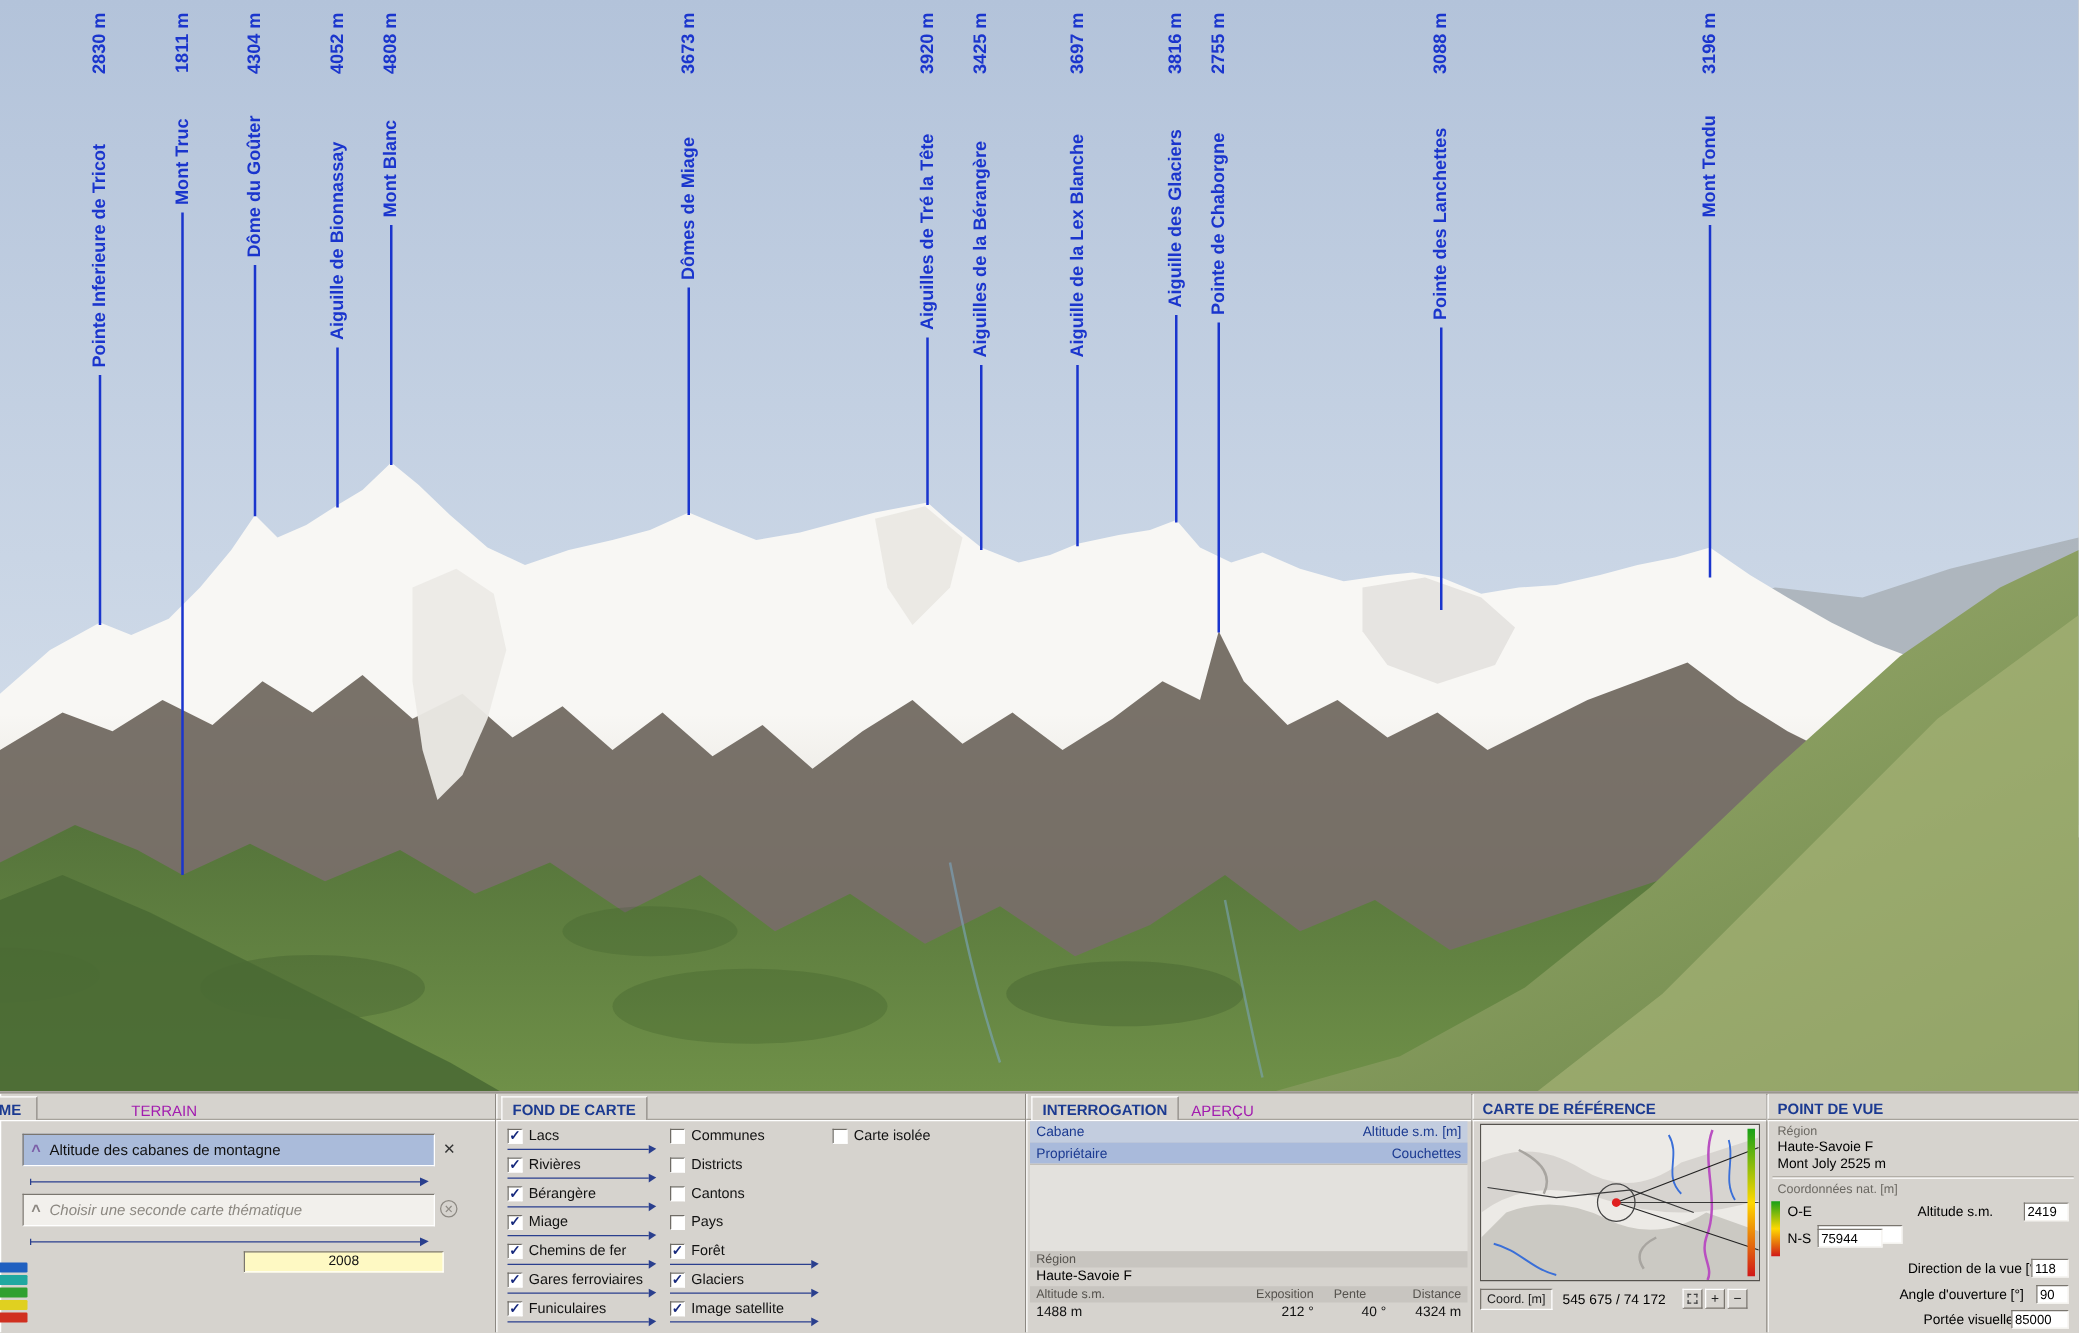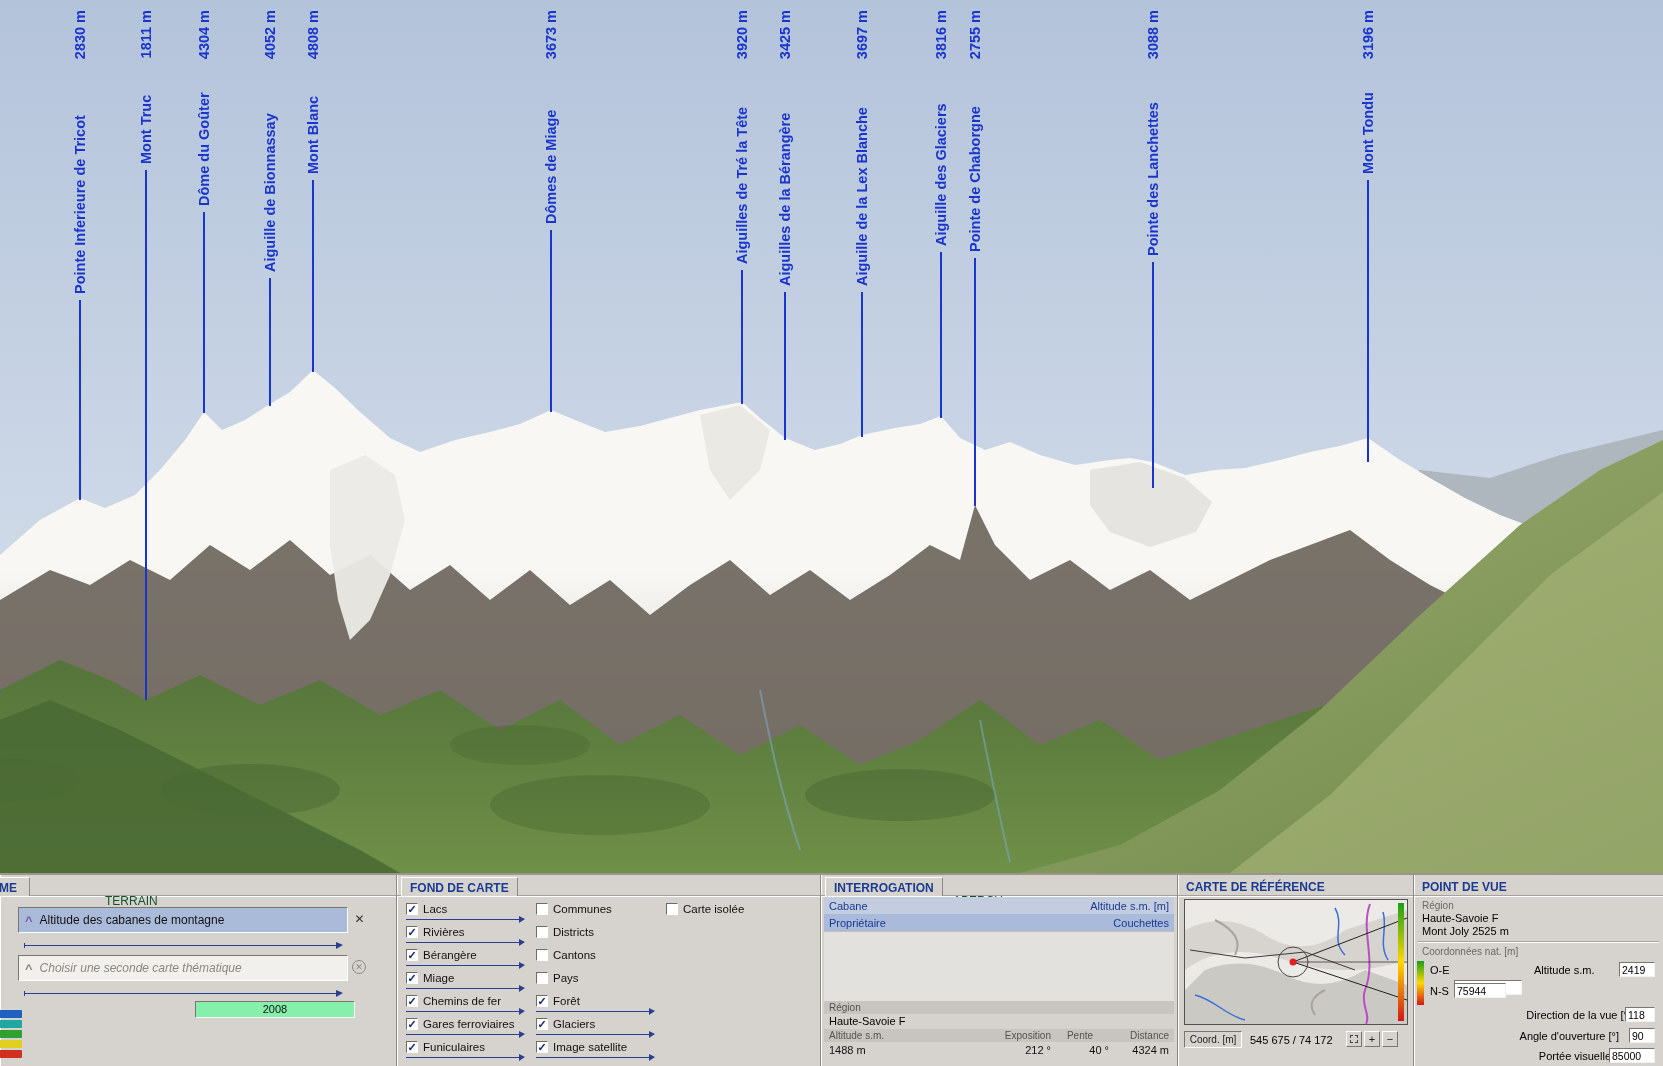--- a/index.html
+++ b/index.html
@@ -19,36 +19,36 @@
   .peak-text span{display:inline-block}
   .peak-line{position:absolute;width:2px;background:#1a35cd}
 
   
   #panel{position:absolute;top:873px;left:0;width:1663px;height:193px;background:#d6d3ce;border-top:2px solid #9a968f}
   .section{position:absolute;top:0;height:193px;background:#d6d3ce;border-right:1px solid #8d8983;box-shadow:inset 1px 0 0 #ffffff}
   .hdr-strip{position:absolute;top:0;left:0;right:0;height:21px;border-bottom:1px solid #a6a29b;box-shadow:0 1px 0 #ffffff}
   .hdr-tab{position:absolute;top:2px;height:19px;padding:3px 8px 0 8px;font-size:12px;font-weight:700;color:#1b3a91;
            background:#d6d3ce;border:1px solid #8d8983;border-bottom:none;border-top-color:#fff;border-left-color:#fff;white-space:nowrap}
   .hdr-label{position:absolute;top:5px;font-size:12px;font-weight:700;color:#1b3a91;white-space:nowrap}
-  .hdr-tab-inactive{position:absolute;top:19px;font-size:12px;color:#14532d;white-space:nowrap;cursor:pointer}
+  .hdr-tab-inactive{position:absolute;top:7px;font-size:12px;color:#a21caf;white-space:nowrap;cursor:pointer}
   .inputbox{position:absolute;height:15px;font-size:10.5px;padding:1px 2px;color:#000;background:#fff;
             border-top:1px solid #7a766f;border-left:1px solid #7a766f;border-bottom:1px solid #f4f2ee;border-right:1px solid #f4f2ee}
 
   
   .combo{position:absolute;height:26px;display:flex;align-items:center;padding:0 6px;font-size:12px;
          border-top:1px solid #7a766f;border-left:1px solid #7a766f;border-bottom:1px solid #fff;border-right:1px solid #fff}
   .combo .chev{font-weight:700;font-size:13px;margin-right:7px}
   .close-x{position:absolute;width:15px;height:15px;text-align:center;line-height:15px;font-size:12px;color:#333;cursor:pointer}
   .clear-circle{position:absolute;width:14px;height:14px;border:1px solid #8d8983;border-radius:50%;color:#8d8983;
                 font-size:9px;text-align:center;line-height:12px;cursor:pointer}
   .h-slider{position:absolute;height:1px;background:#2a3f8e}
   .h-slider::after{content:"";position:absolute;right:-7px;top:-3px;width:0;height:0;
                    border-left:7px solid #2a3f8e;border-top:3px solid transparent;border-bottom:4px solid transparent}
   .h-slider::before{content:"";position:absolute;left:0;top:-2px;width:1px;height:5px;background:#2a3f8e}
-  .year-box{position:absolute;height:17px;text-align:center;font-size:11px;line-height:15px;background:#86efac;
+  .year-box{position:absolute;height:17px;text-align:center;font-size:11px;line-height:15px;background:#fef9c3;
             border-top:1px solid #7a766f;border-left:1px solid #7a766f;border-bottom:1px solid #fff;border-right:1px solid #fff}
   .legend-fragment{position:absolute;left:-4px;bottom:2px;width:26px;height:56px;display:flex;flex-direction:column;gap:2px}
   .legend-fragment i{display:block;height:8px;border-radius:1px}
 
   
   .chk-col{position:absolute;top:25px;width:128px}
   .chk-row{position:relative;height:23px;display:flex;align-items:flex-start;padding-top:2px;cursor:pointer}
   .chk-box{flex:0 0 12px;width:12px;height:12px;background:#fff;margin:1px 5px 0 1px;text-align:center;
            font-size:11px;line-height:11px;font-weight:700;color:#17297d;
            border-top:1px solid #6f6c66;border-left:1px solid #6f6c66;border-bottom:1px solid #fff;border-right:1px solid #fff}

